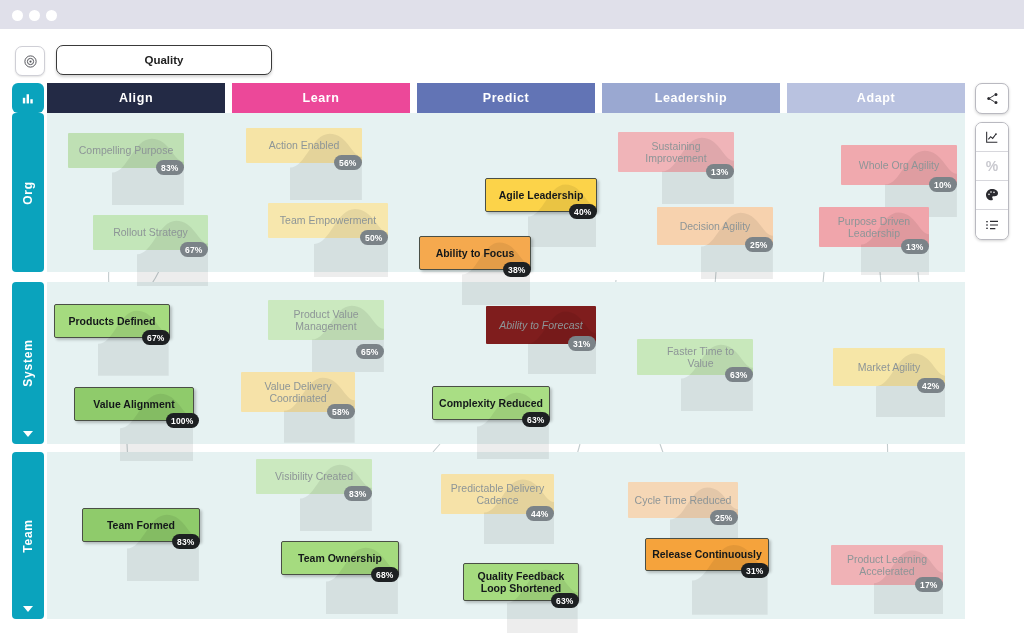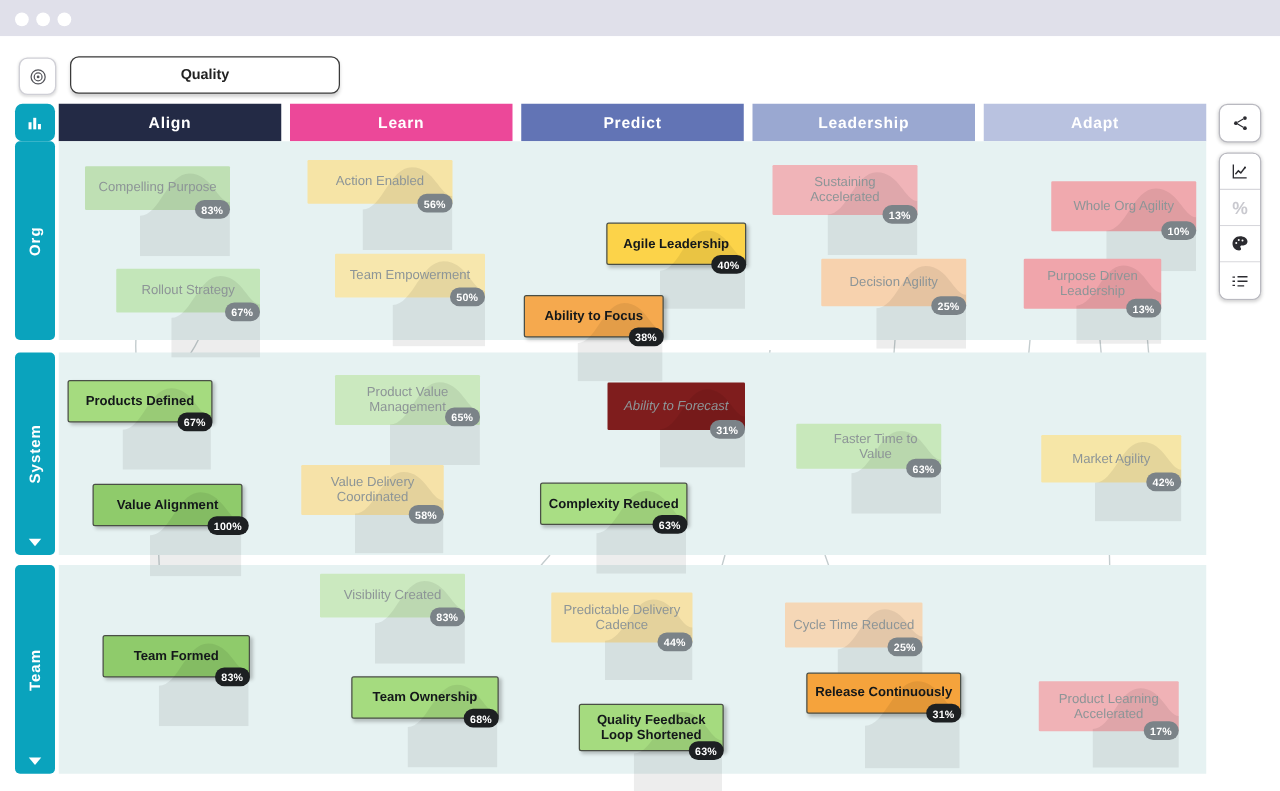--- a/index.html
+++ b/index.html
@@ -299,21 +299,21 @@
         <svg class="wave" viewBox="0 0 100 100" preserveAspectRatio="none">
           <path d="M0,100 L0,55 C22,55 30,8 55,8 C80,8 86,40 100,40 L100,100 Z" fill="rgba(0,0,0,0.07)"></path>
         </svg>
         <span class="lbl">Ability to Focus</span>
       </div>
       <div class="badge active" style="left: 503px; top: 262px;">38%</div>
       <div class="node dim" style="left: 618px; top: 132px; width: 116px; height: 40px; background: rgb(240, 180, 184);">
         <svg class="wave" viewBox="0 0 100 100" preserveAspectRatio="none">
           <path d="M0,100 L0,55 C22,55 30,8 55,8 C80,8 86,40 100,40 L100,100 Z" fill="rgba(0,0,0,0.07)"></path>
         </svg>
-        <span class="lbl">Sustaining Accelerated</span>
+        <span class="lbl">Sustaining Improvement</span>
       </div>
       <div class="badge dim" style="left: 706px; top: 164px;">13%</div>
       <div class="node dim" style="left: 657px; top: 207px; width: 116px; height: 38px; background: rgb(247, 210, 174);">
         <svg class="wave" viewBox="0 0 100 100" preserveAspectRatio="none">
           <path d="M0,100 L0,55 C22,55 30,8 55,8 C80,8 86,40 100,40 L100,100 Z" fill="rgba(0,0,0,0.07)"></path>
         </svg>
         <span class="lbl">Decision Agility</span>
       </div>
       <div class="badge dim" style="left: 745px; top: 237px;">25%</div>
       <div class="node dim" style="left: 841px; top: 145px; width: 116px; height: 40px; background: rgb(240, 169, 174);">
@@ -343,21 +343,21 @@
         </svg>
         <span class="lbl">Value Alignment</span>
       </div>
       <div class="badge active" style="left: 166px; top: 413px;">100%</div>
       <div class="node dim" style="left: 268px; top: 300px; width: 116px; height: 40px; background: rgb(203, 233, 191);">
         <svg class="wave" viewBox="0 0 100 100" preserveAspectRatio="none">
           <path d="M0,100 L0,55 C22,55 30,8 55,8 C80,8 86,40 100,40 L100,100 Z" fill="rgba(0,0,0,0.07)"></path>
         </svg>
         <span class="lbl">Product Value Management</span>
       </div>
-      <div class="badge dim" style="left: 356px; top: 326px;">65%</div>
+      <div class="badge dim" style="left: 356px; top: 344px;">65%</div>
       <div class="node dim" style="left: 241px; top: 372px; width: 114px; height: 40px; background: rgb(246, 226, 168);">
         <svg class="wave" viewBox="0 0 100 100" preserveAspectRatio="none">
           <path d="M0,100 L0,55 C22,55 30,8 55,8 C80,8 86,40 100,40 L100,100 Z" fill="rgba(0,0,0,0.07)"></path>
         </svg>
         <span class="lbl">Value Delivery Coordinated</span>
       </div>
       <div class="badge dim" style="left: 327px; top: 404px;">58%</div>
       <div class="node dim" style="left: 486px; top: 306px; width: 110px; height: 38px; background: #7f1d1d; font-style: italic;">
         <svg class="wave" viewBox="0 0 100 100" preserveAspectRatio="none">
           <path d="M0,100 L0,55 C22,55 30,8 55,8 C80,8 86,40 100,40 L100,100 Z" fill="rgba(0,0,0,0.07)"></path>

